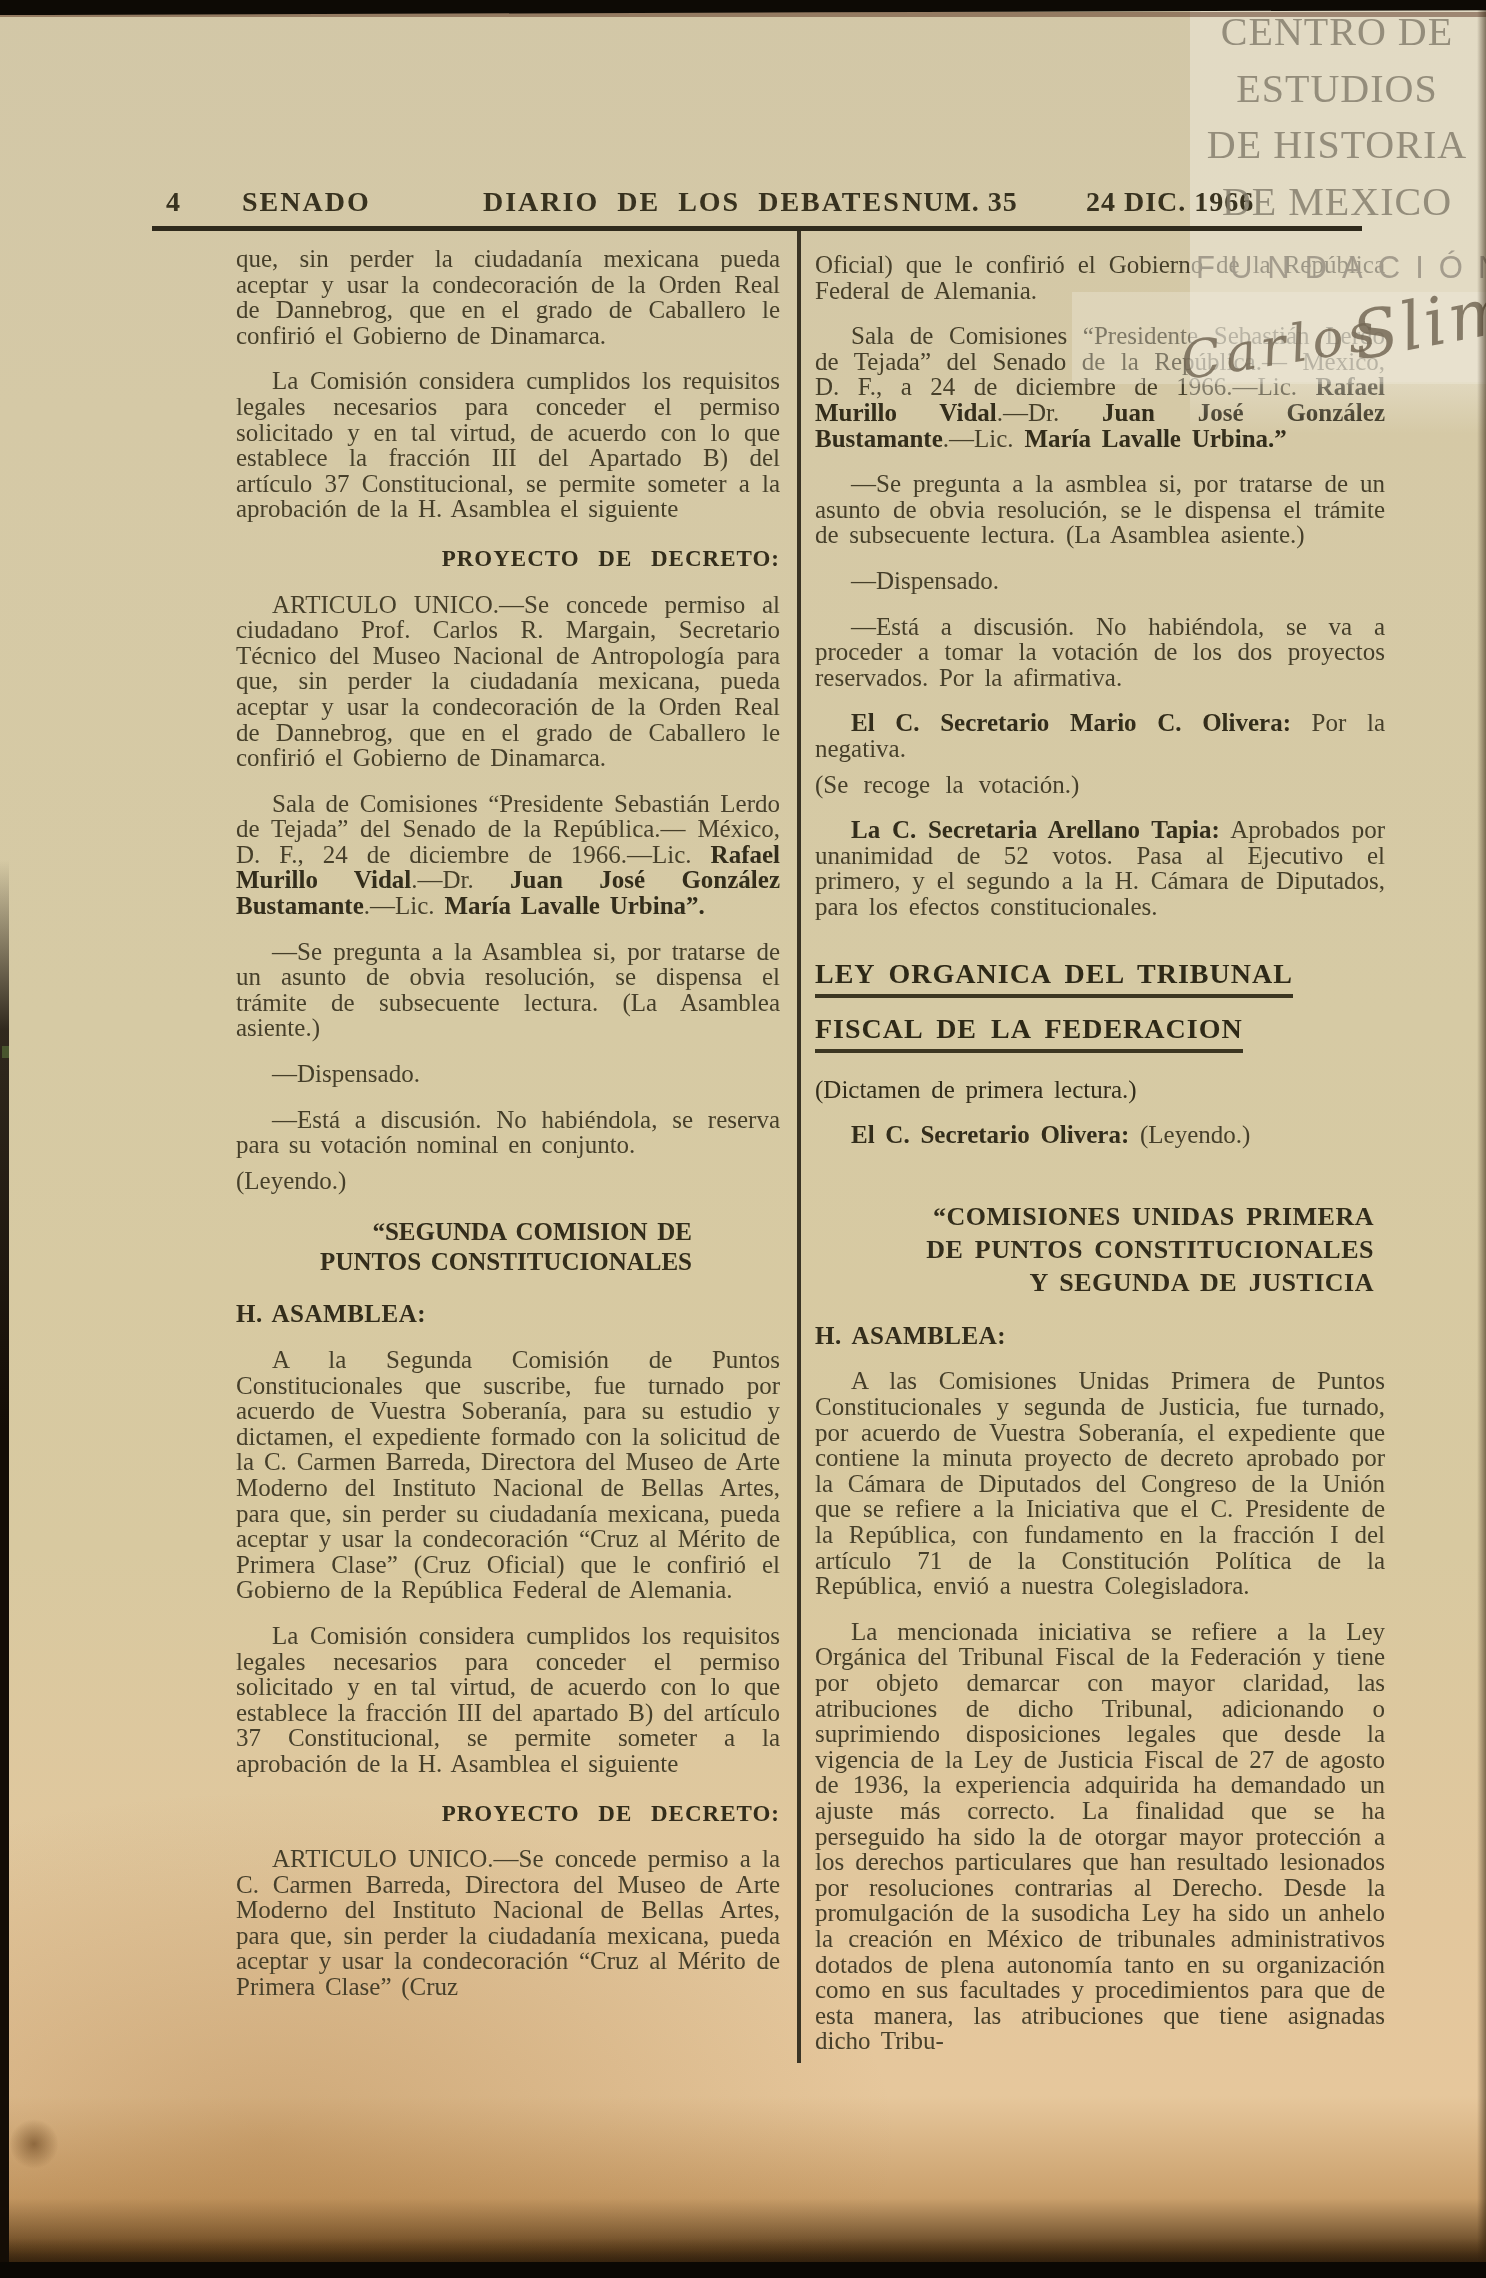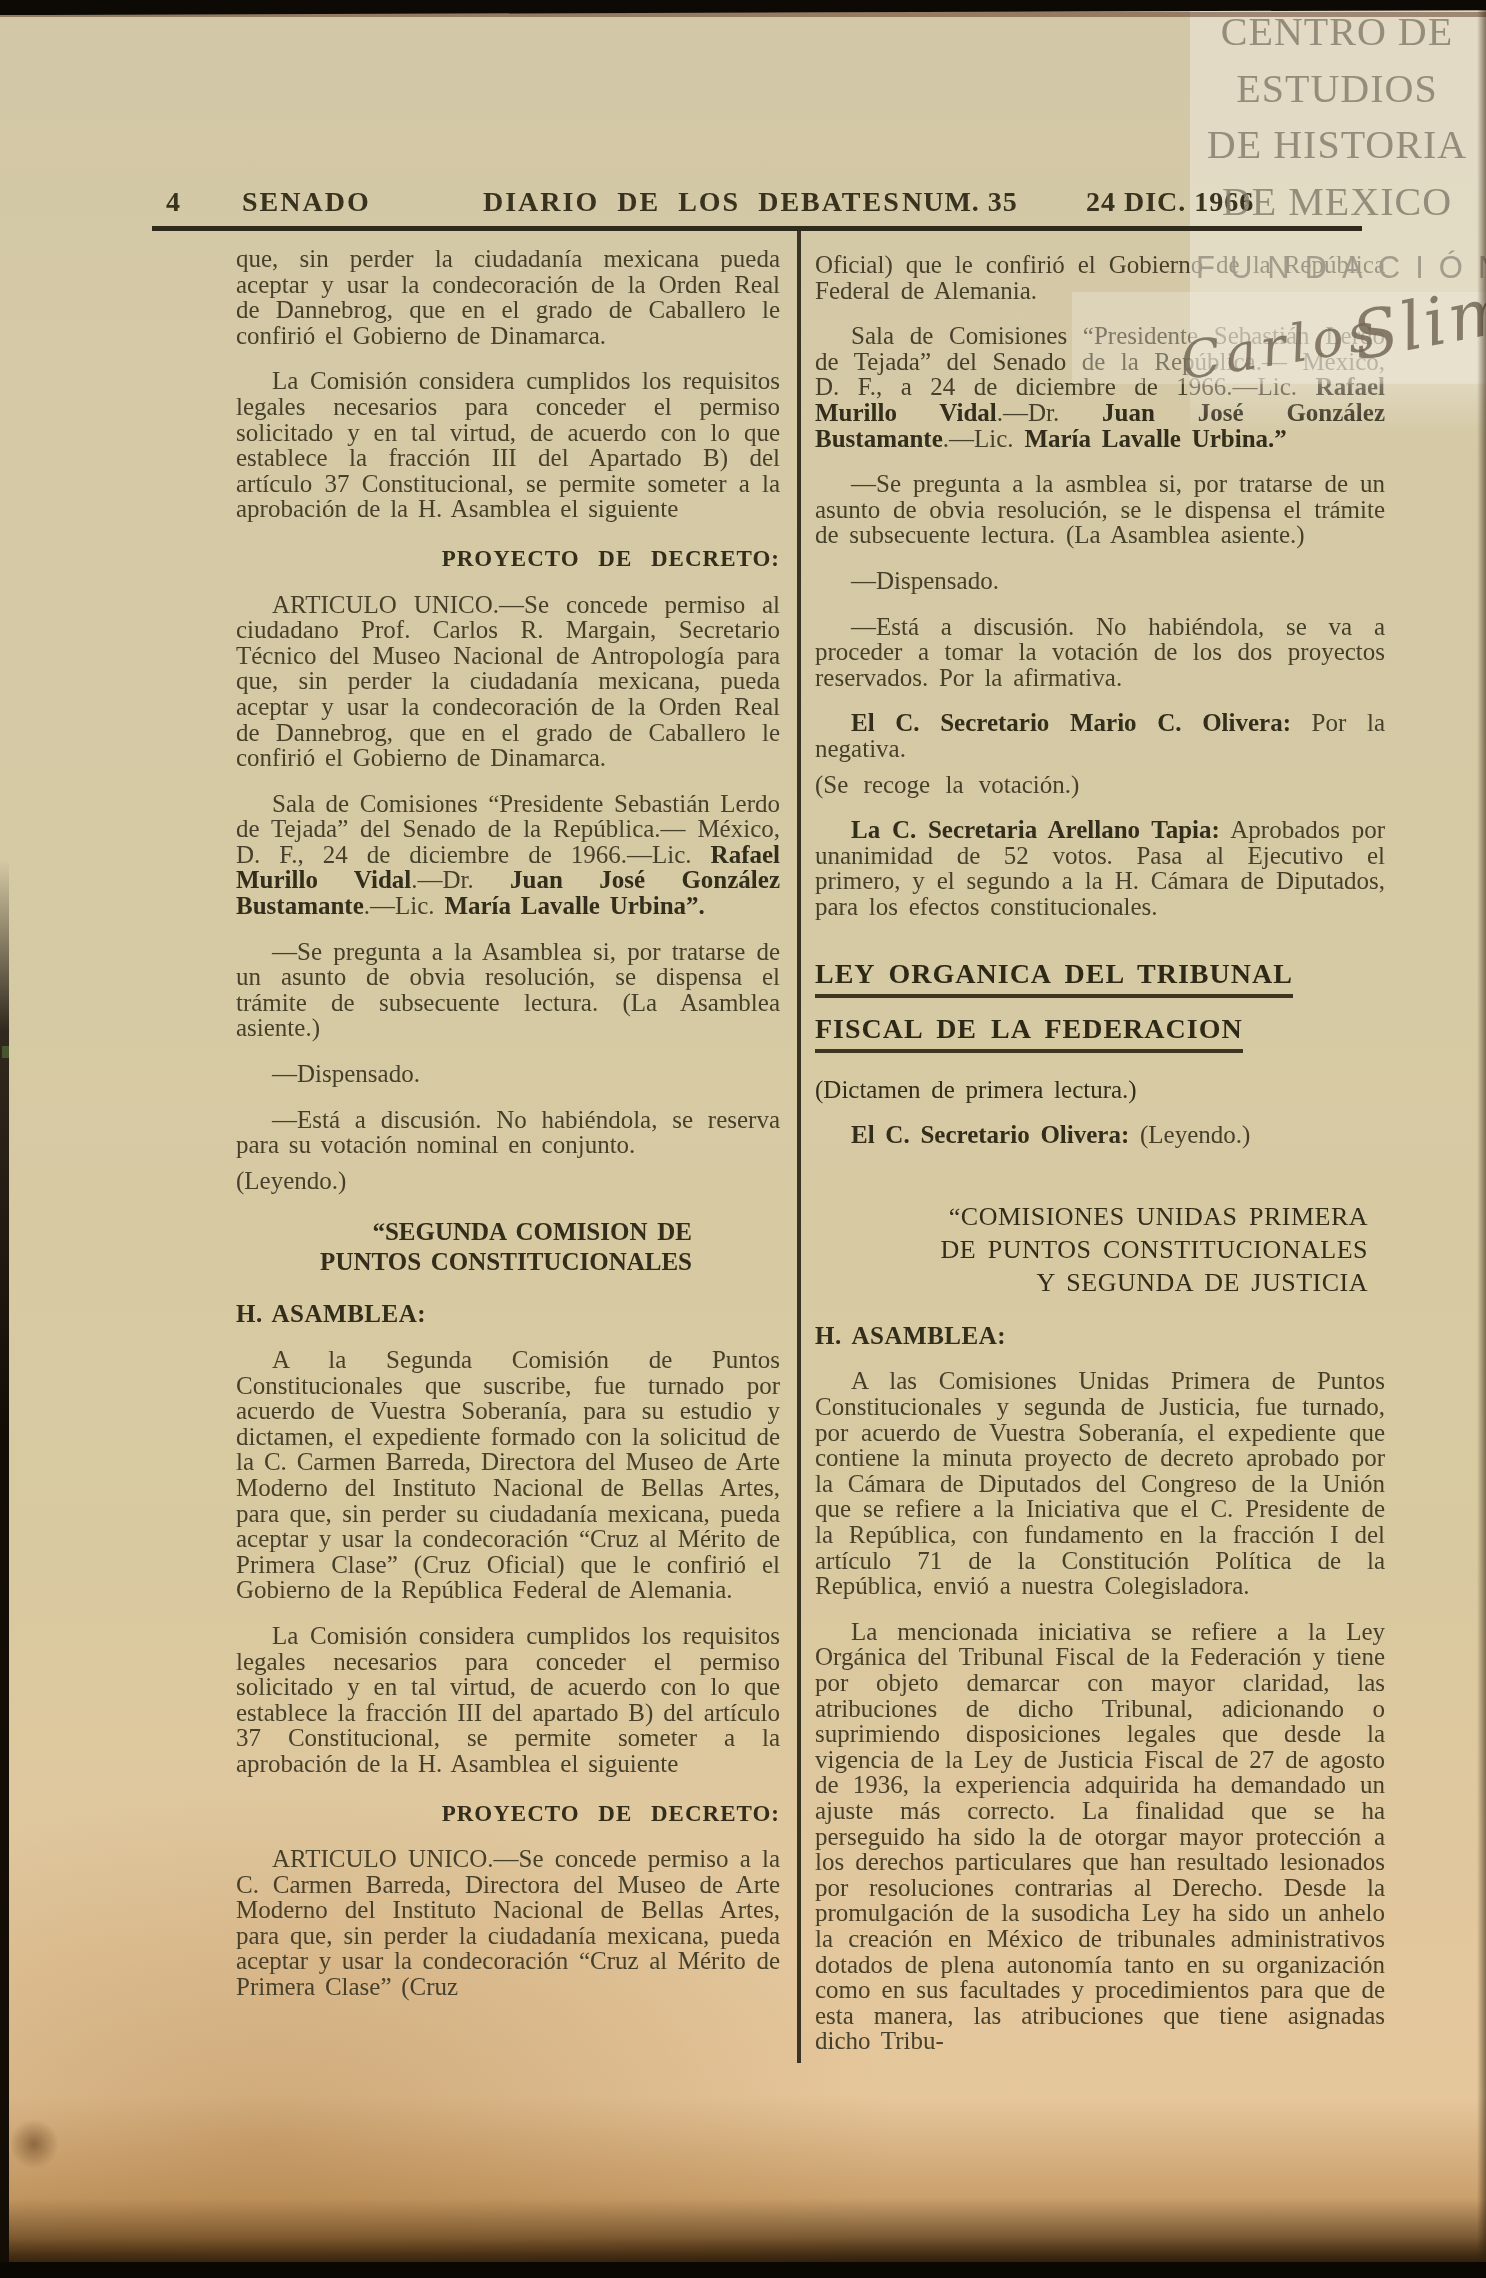--- a/index.html
+++ b/index.html
@@ -39,21 +39,21 @@
   
   .col{position:absolute;z-index:1;color:#463f2a;font-size:25px;line-height:25.6px;
     text-align:justify;word-spacing:3.5px;}
   .col-left{left:236px;top:246px;width:544px;}
   .col-right{left:815px;top:252px;width:570px;word-spacing:4.5px;}
   .p{margin:20px 0 0 0;text-indent:36px;}
   .p0{margin:0;text-indent:0;}
   .pc{margin:10px 0 0 0;text-indent:0;text-align:left;word-spacing:9px;}
   .hc{margin:24px 0 0 0;text-align:right;font-weight:bold;letter-spacing:1px;word-spacing:12px;font-size:23px;color:#332d1b;}
   .hr2{margin:24px 0 0 0;text-align:right;font-weight:bold;font-size:25px;line-height:30px;color:#332d1b;padding-right:88px;}
-  .hr3{margin:52px 17px 0 0;text-align:right;font-weight:400;font-size:26px;line-height:33px;color:#332d1b;letter-spacing:0.5px;}
+  .hr3{margin:52px 11px 0 0;text-align:right;font-weight:700;font-size:26px;line-height:33px;color:#332d1b;letter-spacing:0.5px;}
   .hl{margin:24px 0 0 0;font-weight:bold;font-size:25px;color:#332d1b;letter-spacing:0.5px;}
   .hu{margin:18px 0 0 0;font-size:28px;font-weight:bold;color:#2e2917;letter-spacing:1px;word-spacing:6px;}
   .hu.first{margin-top:42px;}
   .hu span{display:inline-block;border-bottom:4px solid #3c3621;padding-bottom:7px;}
   .hb{margin:24px 0 0 0;font-weight:normal;font-size:25px;color:#332d1b;}
   b{font-weight:bold;color:#332d1b;}
   
   .wm-rect1{position:absolute;left:1190px;top:0;width:296px;height:382px;background:rgba(242,238,226,0.50);z-index:2;}
   .wm-rect2{position:absolute;left:1072px;top:292px;width:414px;height:92px;background:rgba(242,238,226,0.32);z-index:2;}
   .wm-rect3{position:absolute;left:1190px;top:382px;width:296px;height:52px;background:linear-gradient(180deg,rgba(242,238,226,0.4),rgba(242,238,226,0));z-index:2;}

